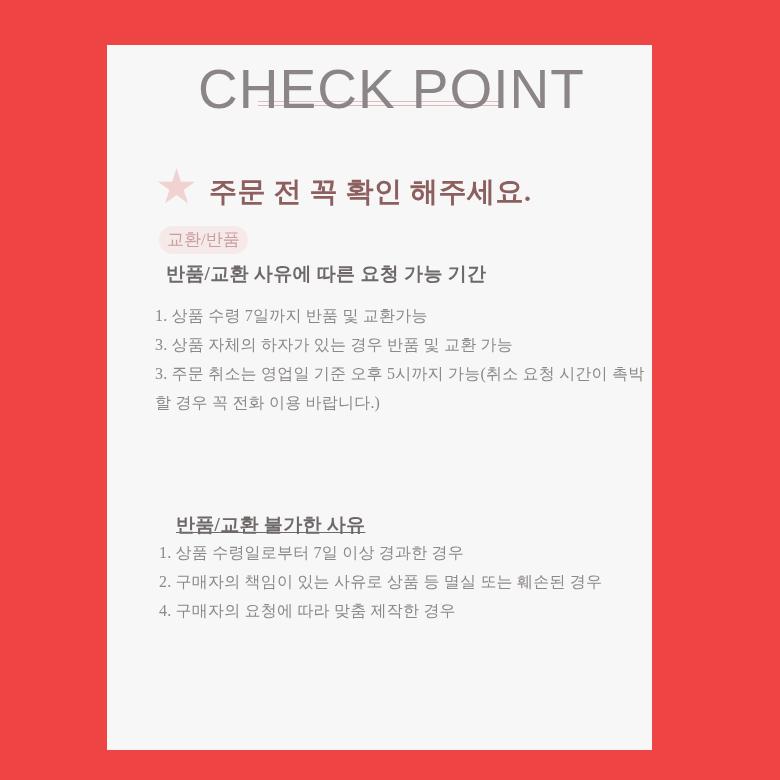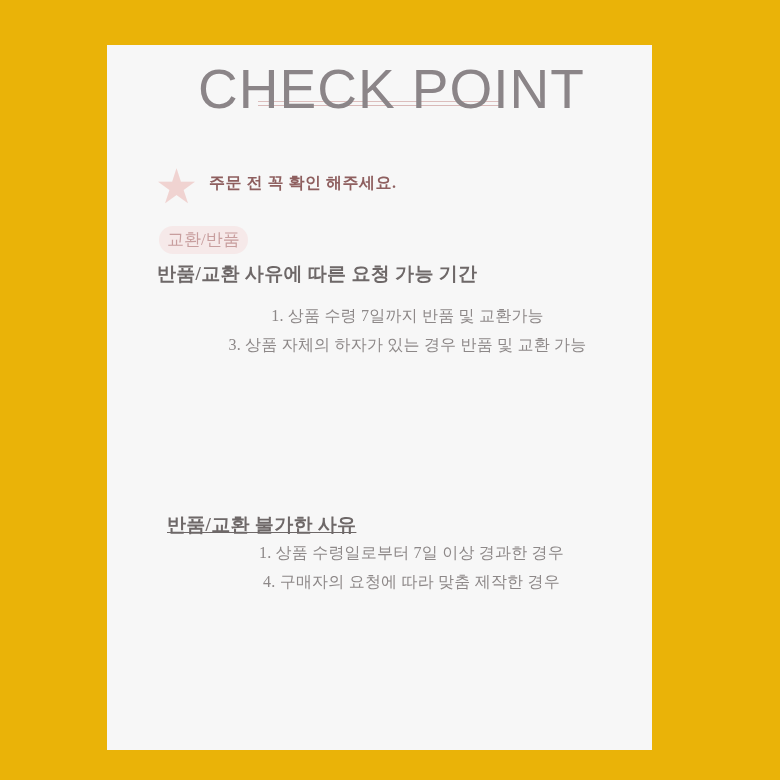--- a/index.html
+++ b/index.html
@@ -5,21 +5,21 @@
   * { margin: 0; padding: 0; box-sizing: border-box; }
   html, body {
     width: 780px; height: 780px;
     background: #ffffff;
     font-family: "Liberation Serif", "DejaVu Serif", serif;
     overflow: hidden;
   }
   .canvas {
     position: relative;
     width: 780px; height: 780px;
-    background: #eab308;
+    background: #ef4444;
   }
   .panel {
     position: absolute;
     left: 107px; top: 45px;
     width: 545px; height: 705px;
     background: #f7f7f7;
   }
   .title {
     position: absolute;
     left: 12px; top: 12px;
@@ -43,52 +43,52 @@
   .star {
     position: absolute;
     left: 48px; top: 118px;
     font-size: 48px;
     line-height: 1;
     color: #f0d3d1;
   }
   .notice {
     position: absolute;
     left: 102px; top: 128px;
-    font-size: 16px;
+    font-size: 28px;
     font-weight: bold;
     color: #8e5f5f;
     letter-spacing: 0.5px;
   }
   .tag {
     position: absolute;
     left: 52px; top: 181px;
     display: inline-block;
     background: #f6e9e9;
     color: #c89e9e;
     font-size: 17px;
     padding: 2px 8px 3px 8px;
     border-radius: 14px;
   }
   .section-heading {
     position: absolute;
     font-size: 19px;
     font-weight: bold;
     color: #6e6868;
     letter-spacing: 0.3px;
+    margin-left: 9px;
   }
   .heading-1 { left: 50px; top: 216px; }
   .heading-2 { left: 60px; top: 467px; text-decoration: underline; }
   .rule-list {
     position: absolute;
     width: 505px;
     font-size: 16px;
     line-height: 29px;
     color: #8d8888;
     letter-spacing: 0.2px;
-    text-align: center;
   }
   .list-1 { left: 48px; top: 256px; }
   .list-2 { left: 52px; top: 493px; }
   .rule-item { display: block; }
 </style>
 </head>
 <body>
 
 <div class="canvas">
   <div class="panel">
@@ -98,22 +98,24 @@
 
     <span class="star">★</span>
     <div class="notice">주문 전 꼭 확인 해주세요.</div>
 
     <span class="tag">교환/반품</span>
 
     <div class="section-heading heading-1">반품/교환 사유에 따른 요청 가능 기간</div>
     <div class="rule-list list-1">
       <span class="rule-item">1. 상품 수령 7일까지 반품 및 교환가능</span>
       <span class="rule-item">3. 상품 자체의 하자가 있는 경우 반품 및 교환 가능</span>
+      <span class="rule-item">3. 주문 취소는 영업일 기준 오후 5시까지 가능(취소 요청 시간이 촉박할 경우 꼭 전화 이용 바랍니다.)</span>
     </div>
 
     <div class="section-heading heading-2">반품/교환 불가한 사유</div>
     <div class="rule-list list-2">
       <span class="rule-item">1. 상품 수령일로부터 7일 이상 경과한 경우</span>
+      <span class="rule-item">2. 구매자의 책임이 있는 사유로 상품 등 멸실 또는 훼손된 경우</span>
       <span class="rule-item">4. 구매자의 요청에 따라 맞춤 제작한 경우</span>
     </div>
 
   </div>
 </div>
 
 </body></html>

